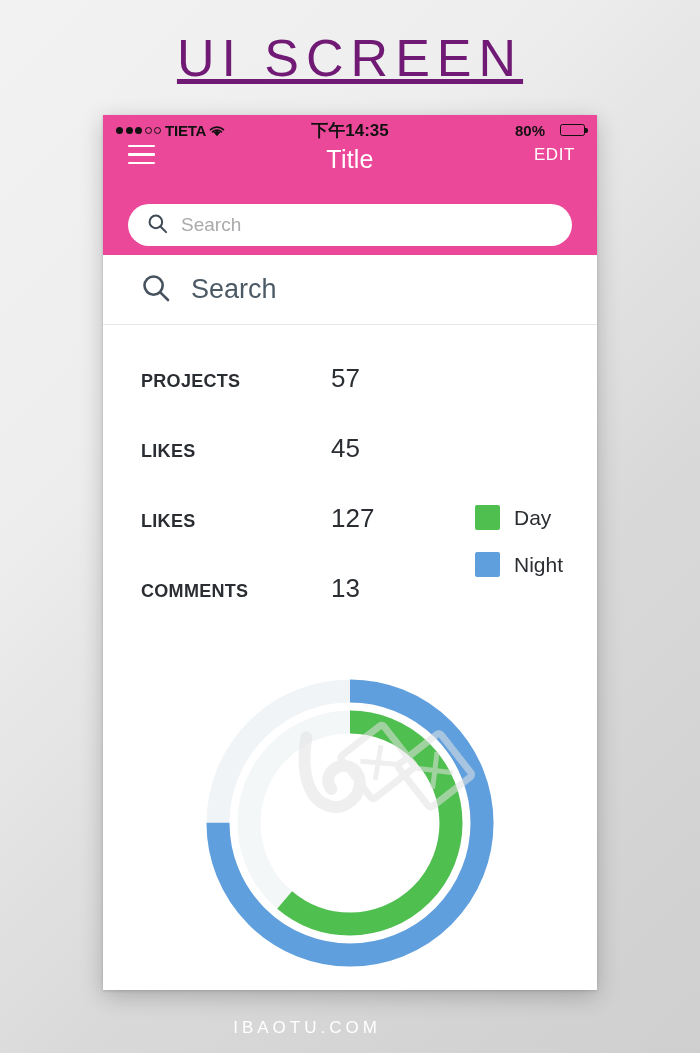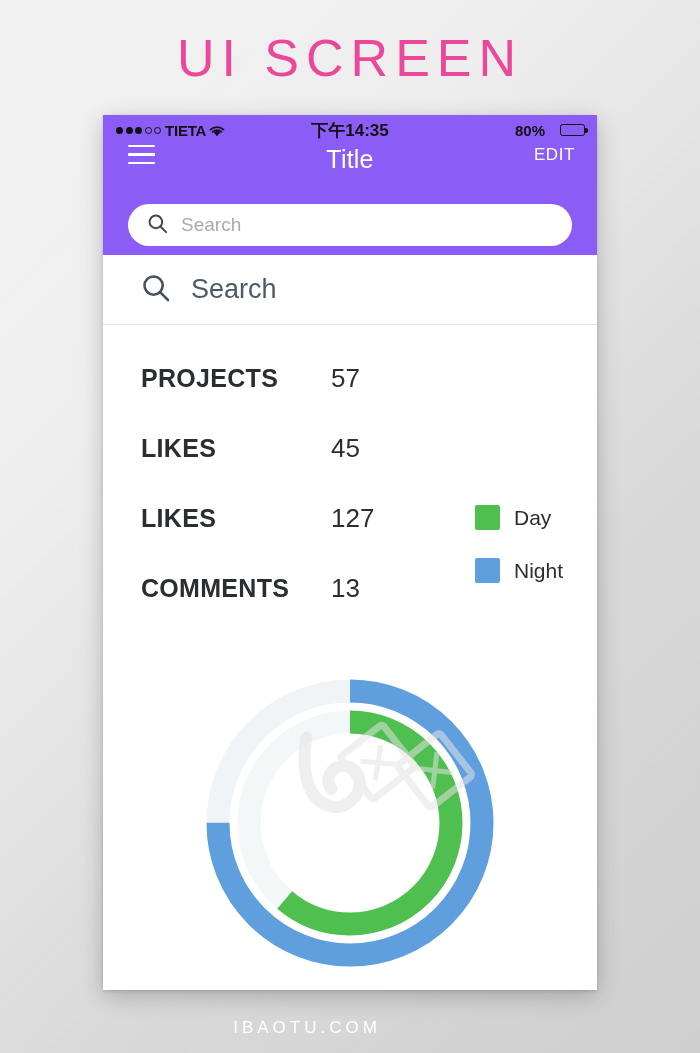--- a/index.html
+++ b/index.html
@@ -19,40 +19,41 @@
   
   .poster-title {
     position: absolute;
     top: 26px;
     left: 0;
     width: 700px;
     text-align: center;
     font-size: 52px;
     font-weight: 400;
     letter-spacing: 7px;
-    color: #ec4899;
+    color: #701a75;
     line-height: 64px;
     user-select: none;
+    text-decoration: underline;
   }
 
   
   .phone {
     position: absolute;
     left: 103px;
     top: 115px;
     width: 494px;
     height: 875px;
     background: #ffffff;
     overflow: hidden;
     box-shadow: 0 6px 22px rgba(0,0,0,0.22), 0 1px 3px rgba(0,0,0,0.14);
   }
 
   
   .blue-header {
-    background: #8b5cf6;
+    background: #ec4899;
     height: 140px;
     position: relative;
   }
 
   
   .status-bar {
     height: 30px;
     display: flex;
     align-items: center;
     padding: 0 12px 0 13px;
@@ -212,39 +213,39 @@
     position: relative;
   }
   .stat-row {
     display: flex;
     align-items: baseline;
     height: 70px;
     padding-left: 38px;
   }
   .stat-label {
     width: 190px;
-    font-size: 25px;
+    font-size: 18px;
     font-weight: 700;
     color: #2a2d32;
     letter-spacing: 0.3px;
   }
   .stat-value {
     font-size: 26px;
     color: #2a2d32;
     font-weight: 400;
   }
 
   
   .legend {
     position: absolute;
     left: 372px;
     top: 180px;
     display: flex;
     flex-direction: column;
-    gap: 28px;
+    gap: 22px;
   }
   .legend-item {
     display: flex;
     align-items: center;
     gap: 14px;
   }
   .legend-swatch {
     width: 25px; height: 25px;
     border-radius: 2px;
   }

